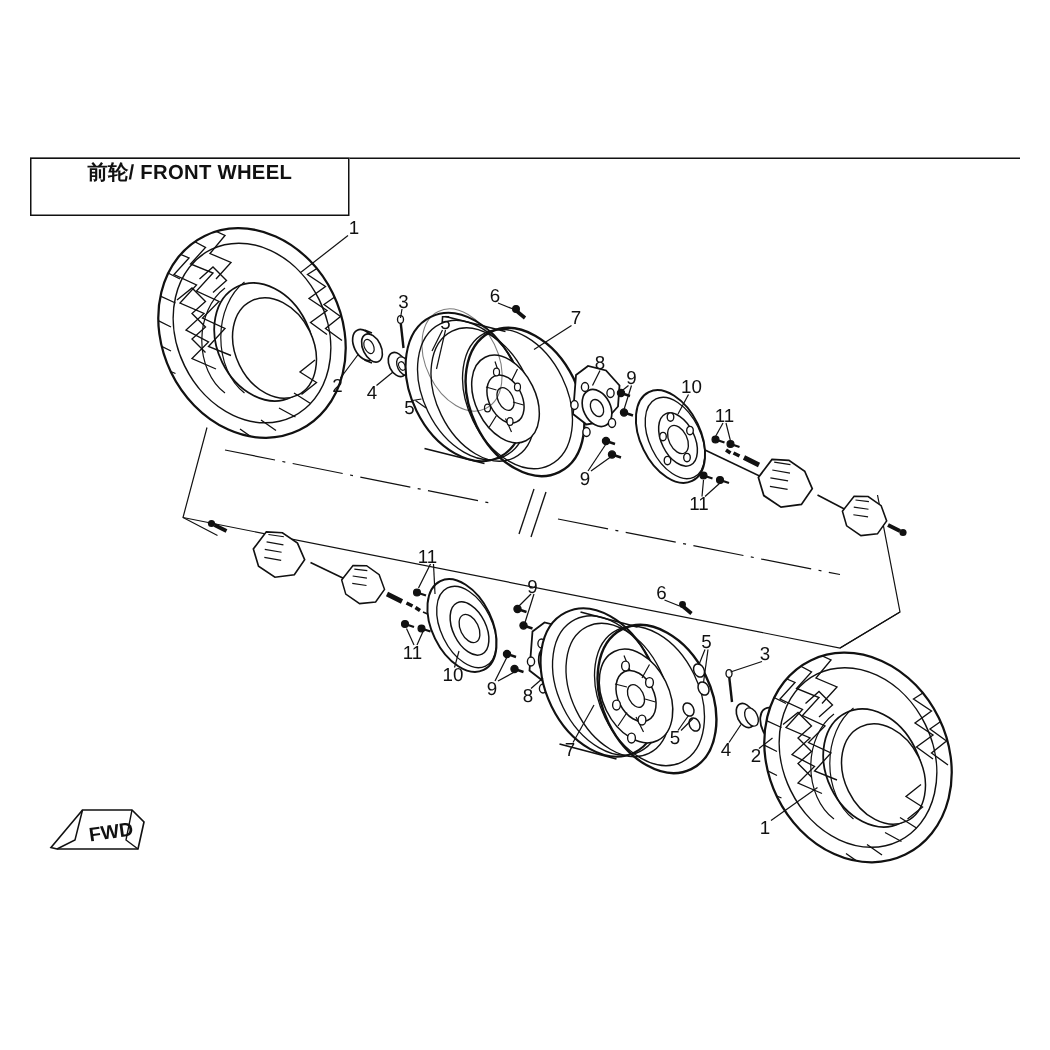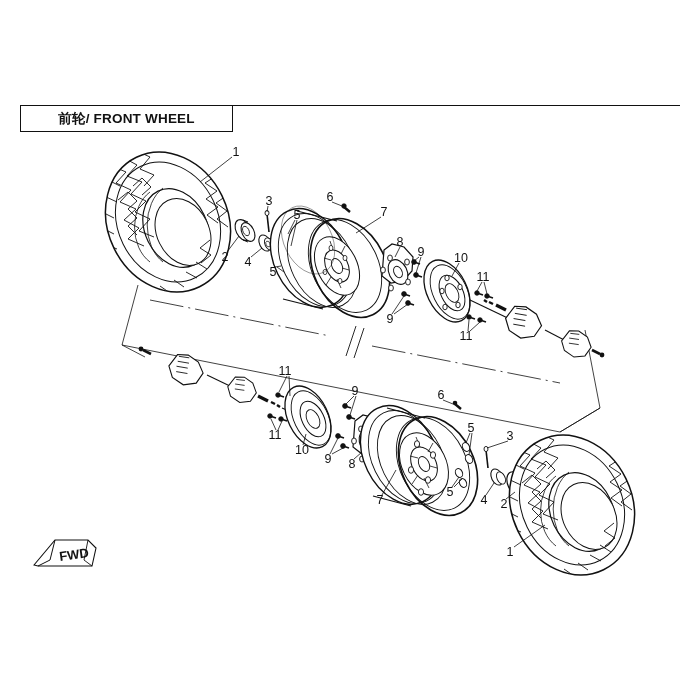--- a/index.html
+++ b/index.html
@@ -1,22 +1,22 @@
 <!DOCTYPE html>
 <html><head>
 <meta charset="utf-8">
 <style>
   html,body{margin:0;padding:0;background:#ffffff;}
   body{width:700px;height:700px;position:relative;overflow:hidden;
        font-family:"Liberation Sans",sans-serif;color:#111;}
   #sheet{position:absolute;inset:0;}
   svg{position:absolute;left:0;top:0;}
-  .hdr-box{position:absolute;left:20px;top:105px;width:213px;height:27px;
+  .hdr-box{position:absolute;left:20px;top:105px;width:213px;height:39px;
            border:1.4px solid #111;box-sizing:border-box;background:#fff;
-           display:flex;align-items:center;justify-content:center;z-index:5;}
+           display:flex;justify-content:center;z-index:5;}
   .hdr-txt{font-size:13.5px;font-weight:bold;letter-spacing:.2px;white-space:nowrap;}
   .hdr-rule{position:absolute;left:20px;top:105px;width:660px;height:1.4px;background:#111;z-index:4;}
   .num{position:absolute;font-size:12.5px;font-weight:400;color:#111;
        transform:translate(-50%,-50%);z-index:6;white-space:nowrap;}
 </style>
 </head>
 <body>
 
 <div id="sheet">
 

